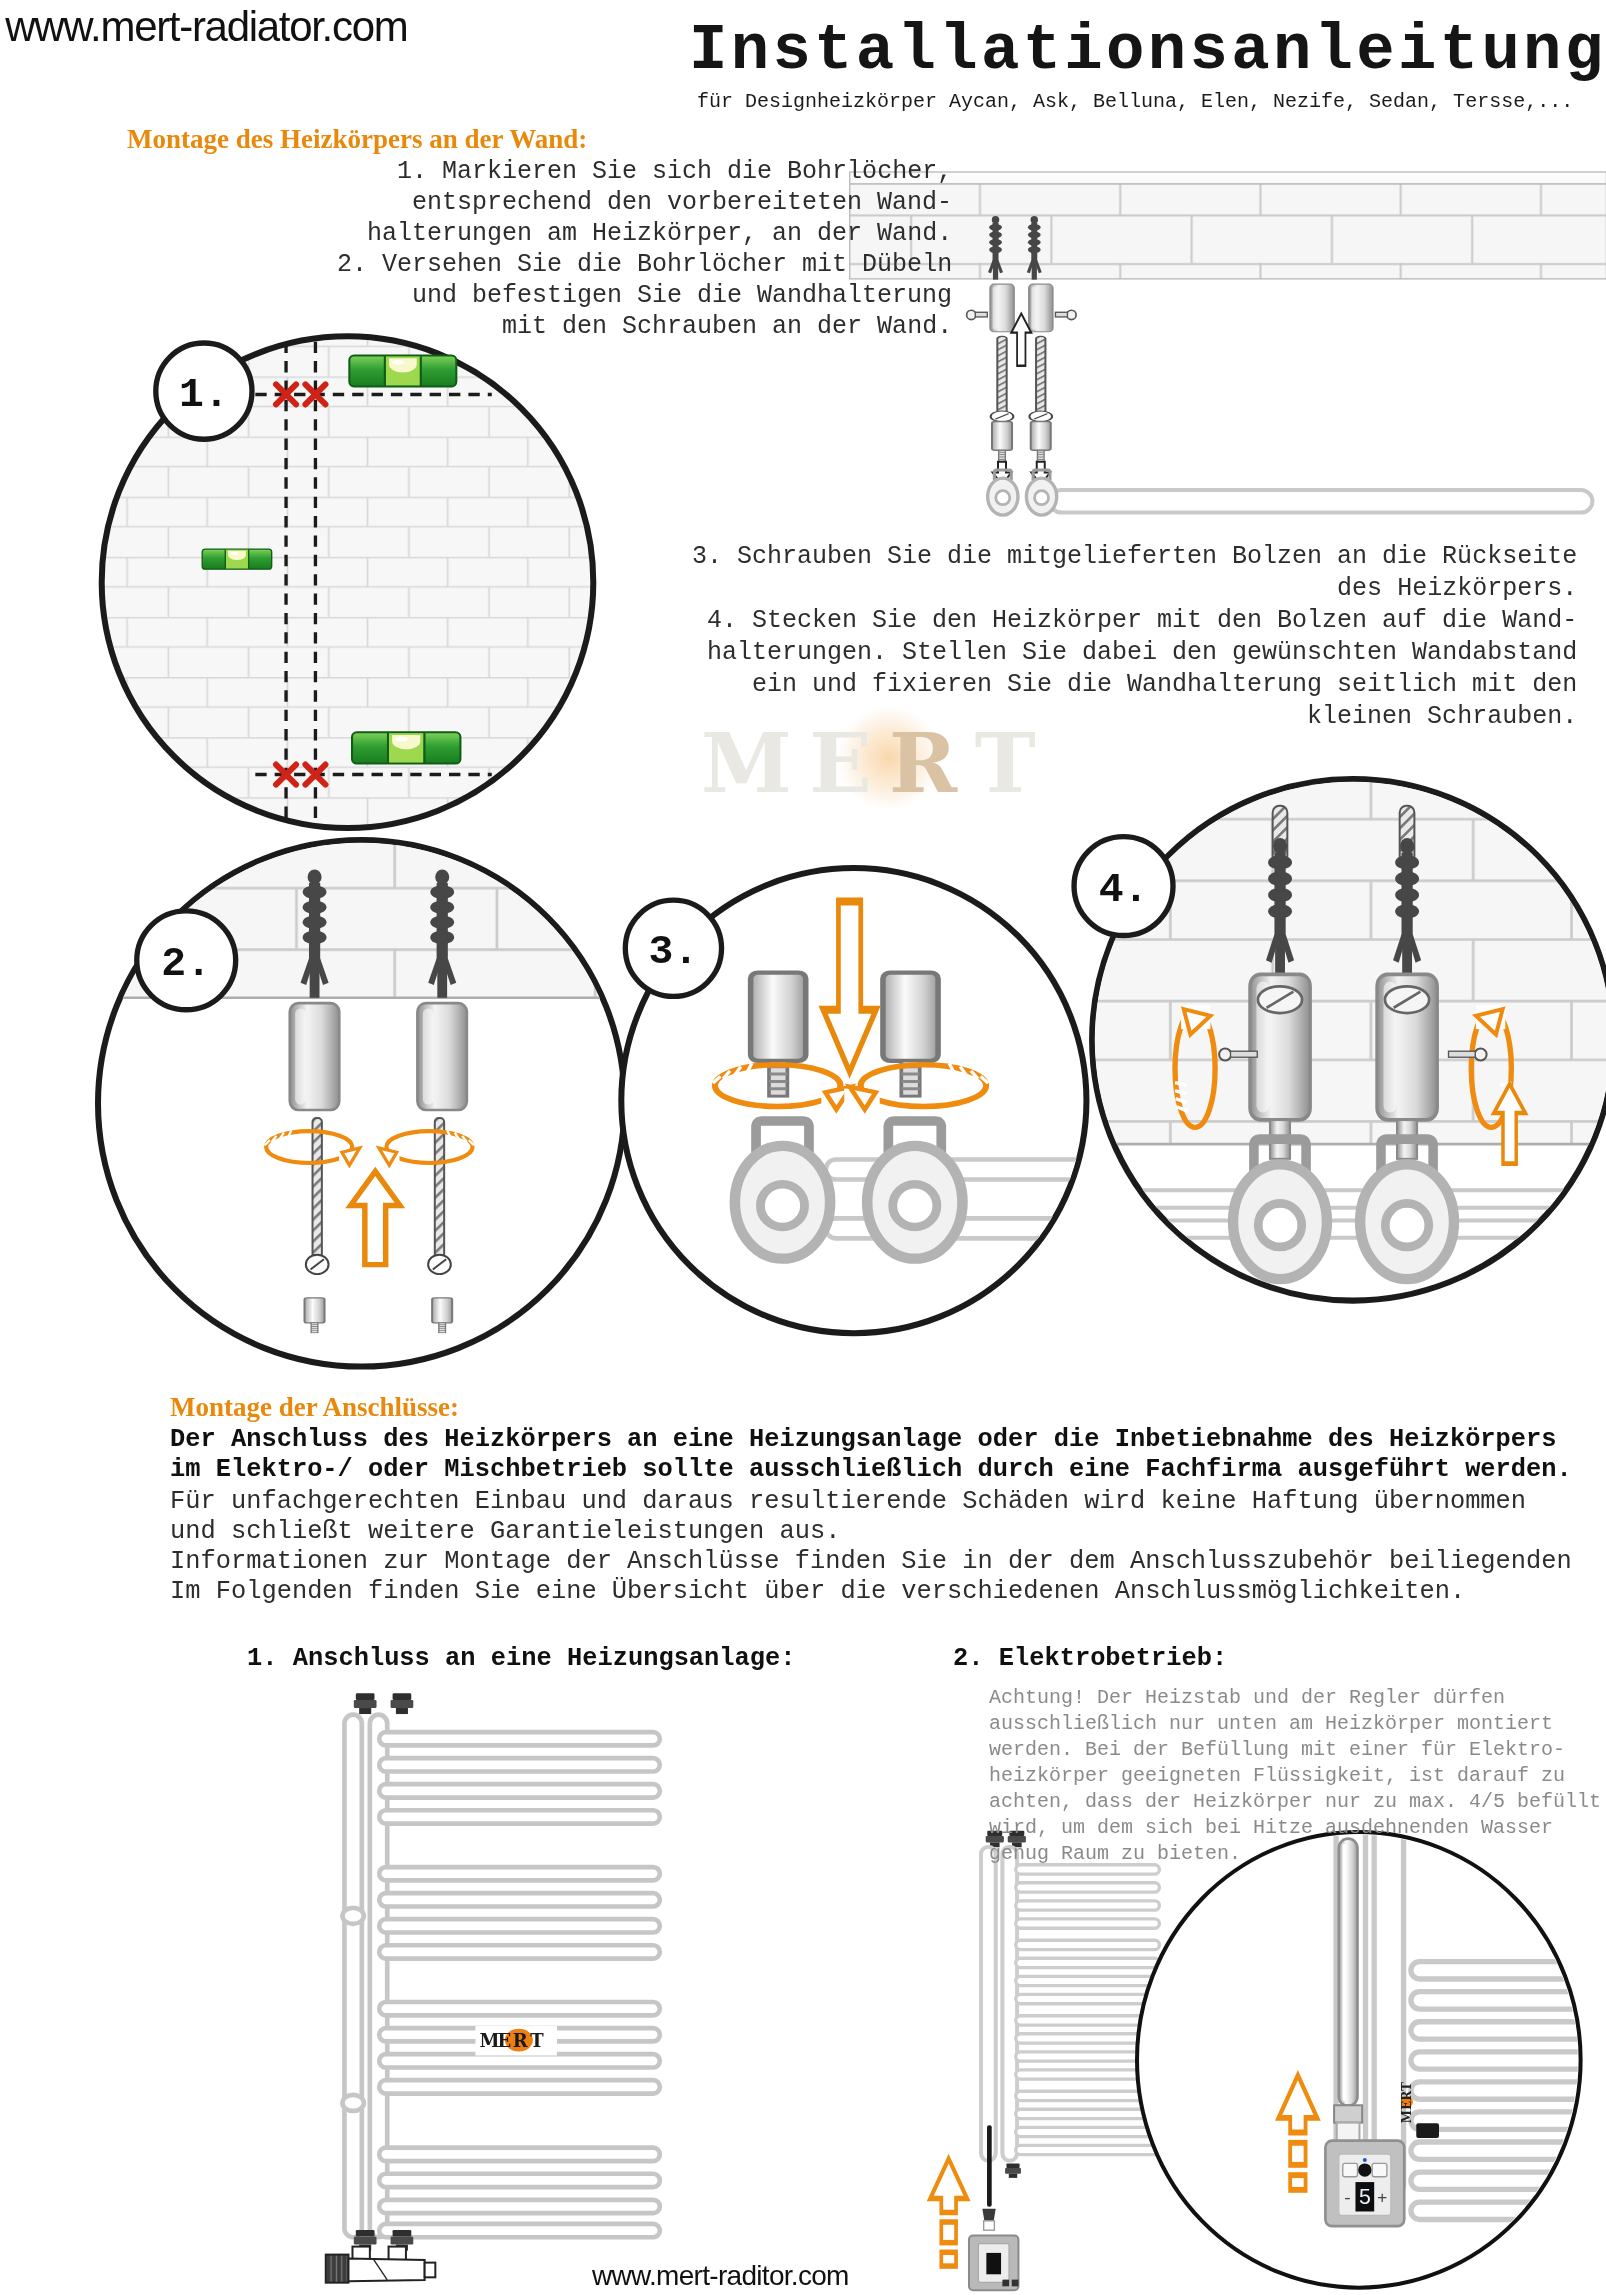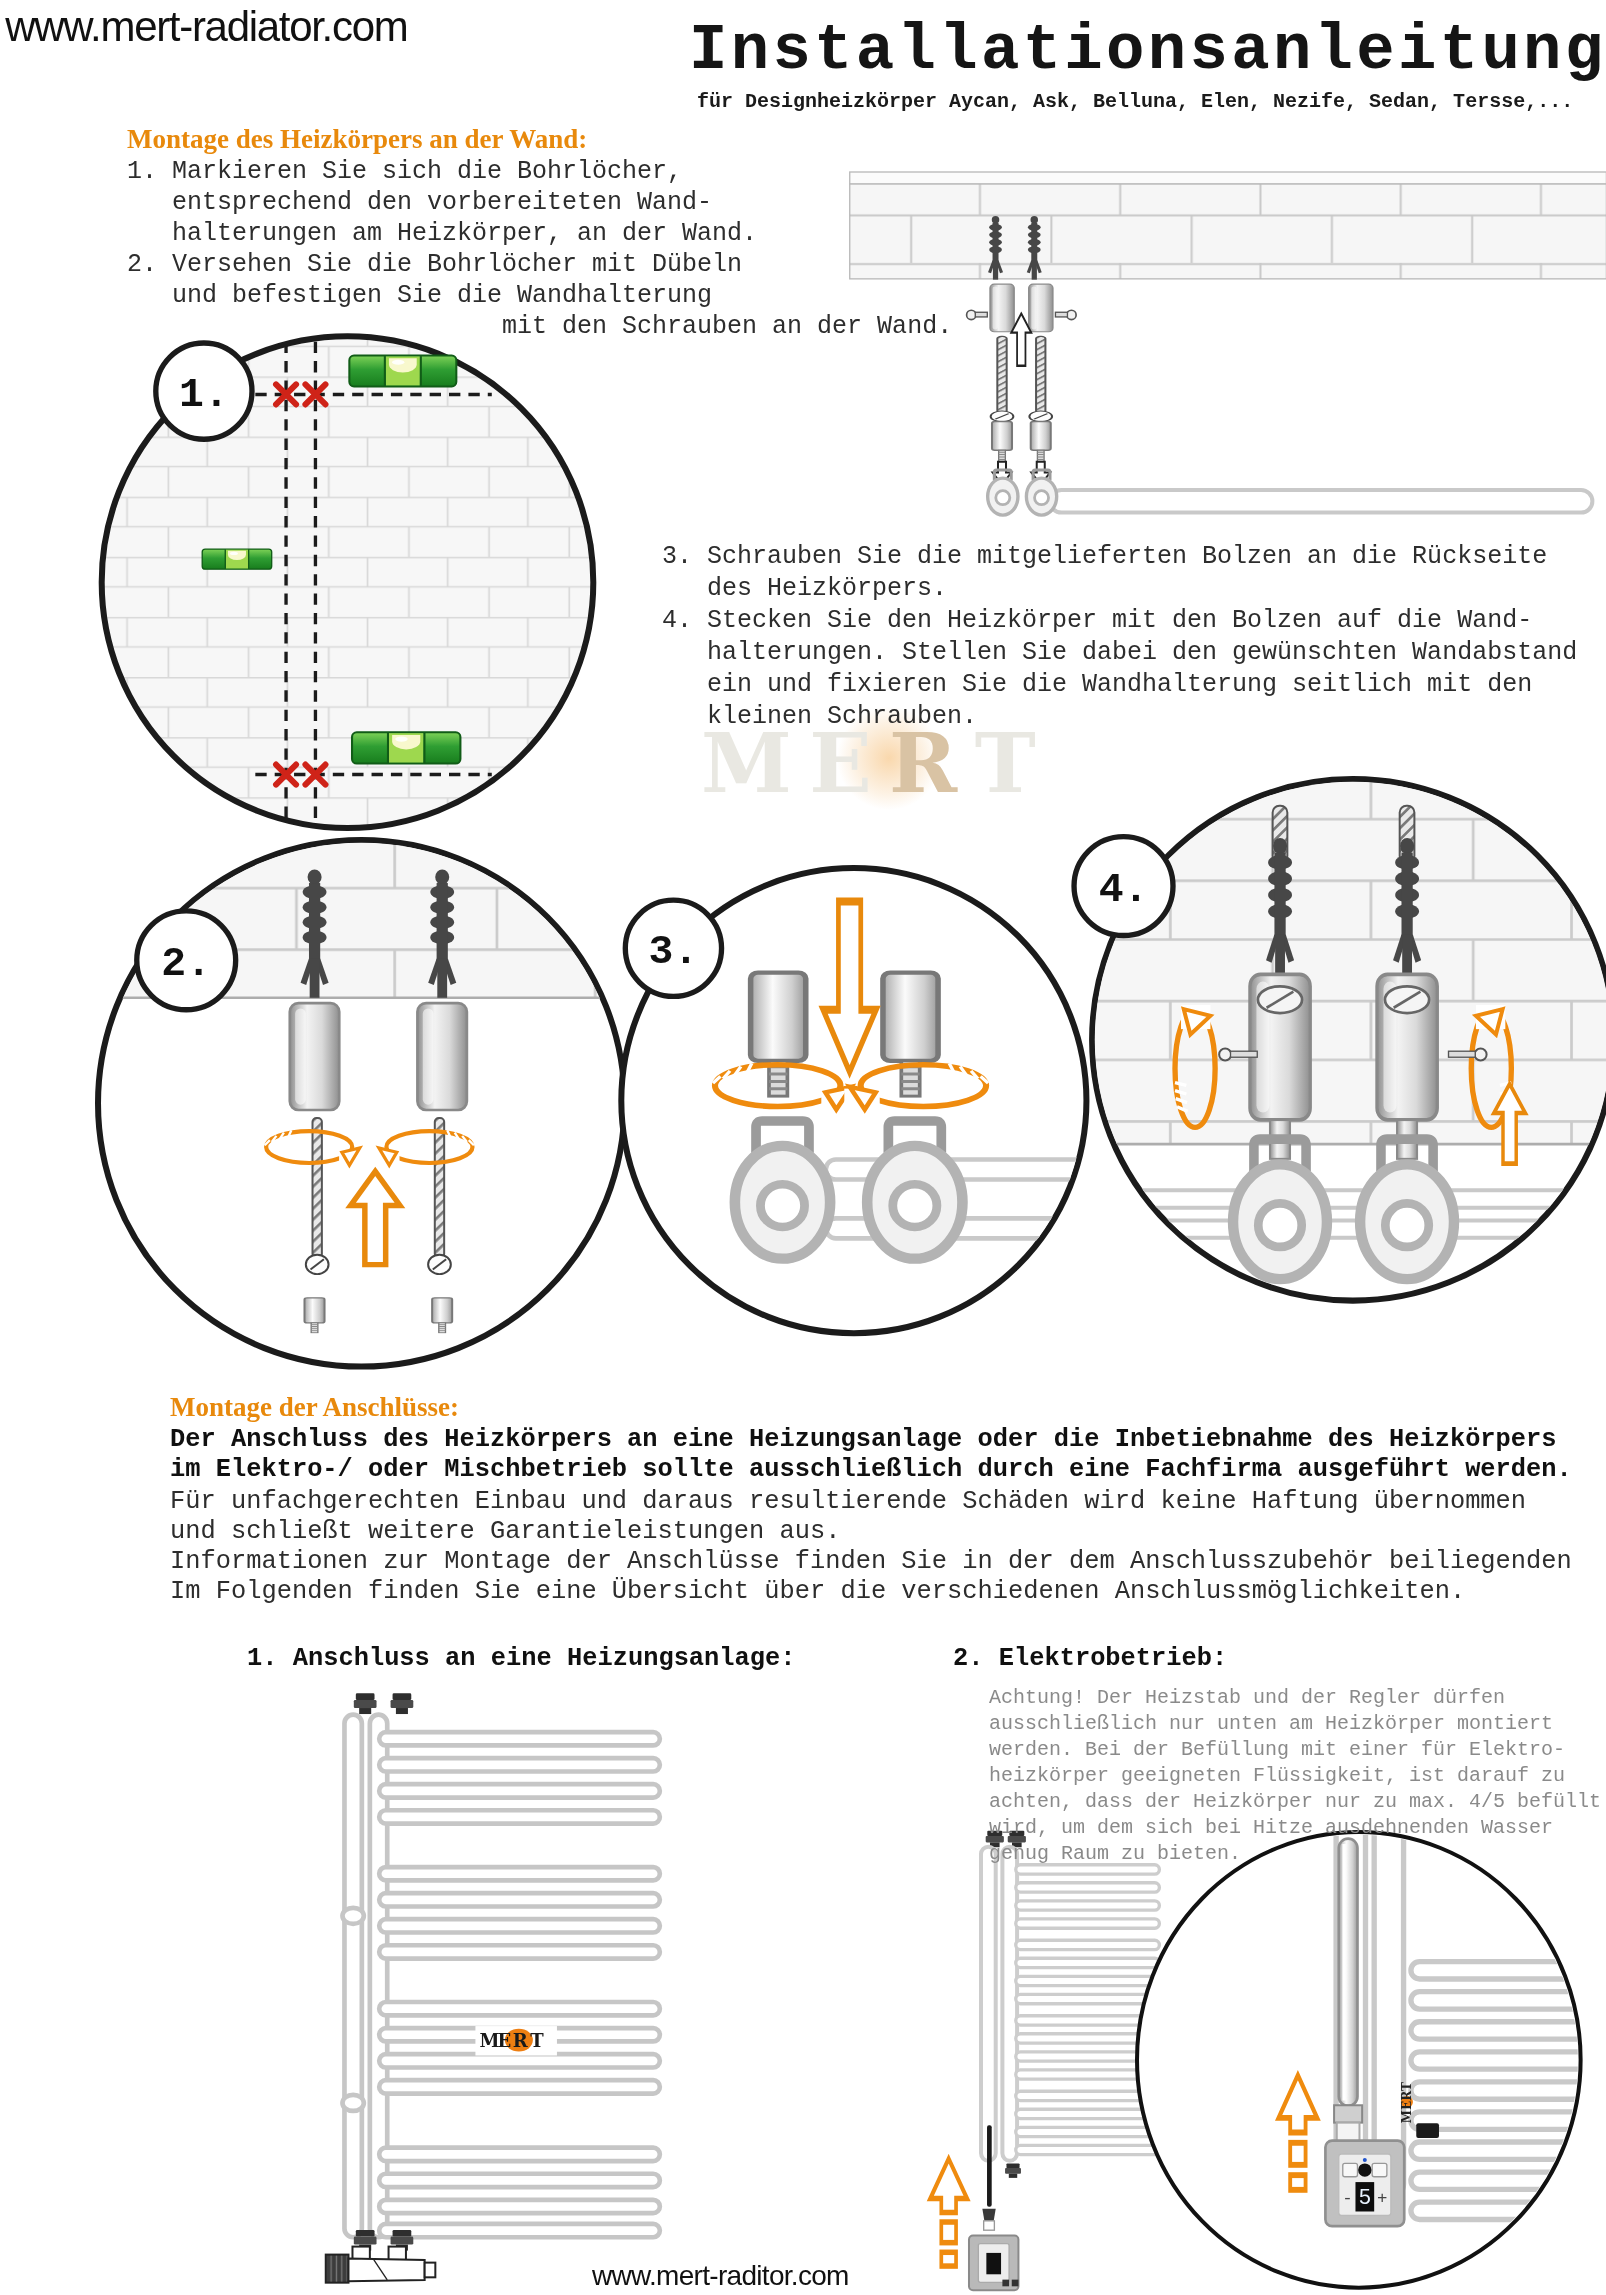--- a/index.html
+++ b/index.html
@@ -5,27 +5,27 @@
   html,body{margin:0;padding:0;background:#ffffff;}
   .page{position:relative;width:1606px;height:2295px;background:#ffffff;overflow:hidden;
         font-family:"Liberation Mono", monospace;color:#222;}
   .abs{position:absolute;}
   .mono{font-family:"Liberation Mono", monospace;}
   .sans{font-family:"Liberation Sans", sans-serif;}
   .line{white-space:pre;}
 
   .site-url{left:5.3px;top:2.7px;font-size:42px;letter-spacing:-1.3px;color:#111;font-weight:400;}
   .doc-title{left:689px;top:14.7px;font-size:64px;font-weight:bold;letter-spacing:3.3px;color:#151515;white-space:nowrap;}
-  .doc-subtitle{left:697px;top:90px;font-size:20px;font-weight:bold;color:#1b1b1b;white-space:nowrap;}
+  .doc-subtitle{left:697px;top:90px;font-size:20px;font-weight:normal;color:#1b1b1b;white-space:nowrap;}
 
   .sec-heading{font-size:27px;font-weight:bold;color:#e8890c;white-space:nowrap;font-family:Liberation Serif, serif;}
   .h-wall{left:127px;top:124px;}
   .h-conn{left:170px;top:1392px;}
 
-  .steps{font-size:25px;line-height:31px;color:#2d2d2d;}
+  .steps{font-size:25px;line-height:31px;color:#2d2d2d;text-align:right;}
   .steps-a{left:127px;top:156px;}
   .steps-b{left:662px;top:541px;line-height:32px;}
 
   .sec2{font-size:25.4px;line-height:30px;color:#2d2d2d;}
   .conn-bold{left:170px;top:1425px;font-weight:bold;color:#101010;}
   .conn-body{left:170px;top:1487px;}
 
   .opt-heading{font-size:25.4px;font-weight:bold;color:#101010;white-space:nowrap;text-align:center;}
   .opt1{left:247px;top:1644px;}
   .opt2{left:953px;top:1644px;}

